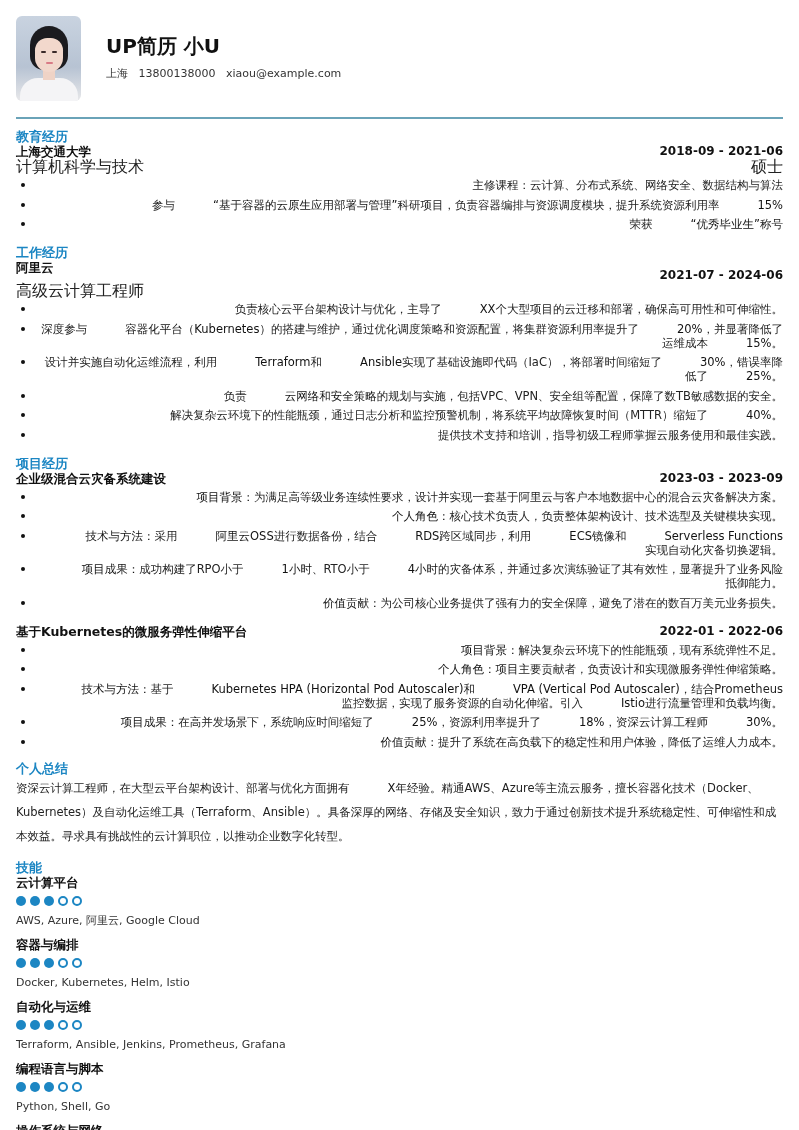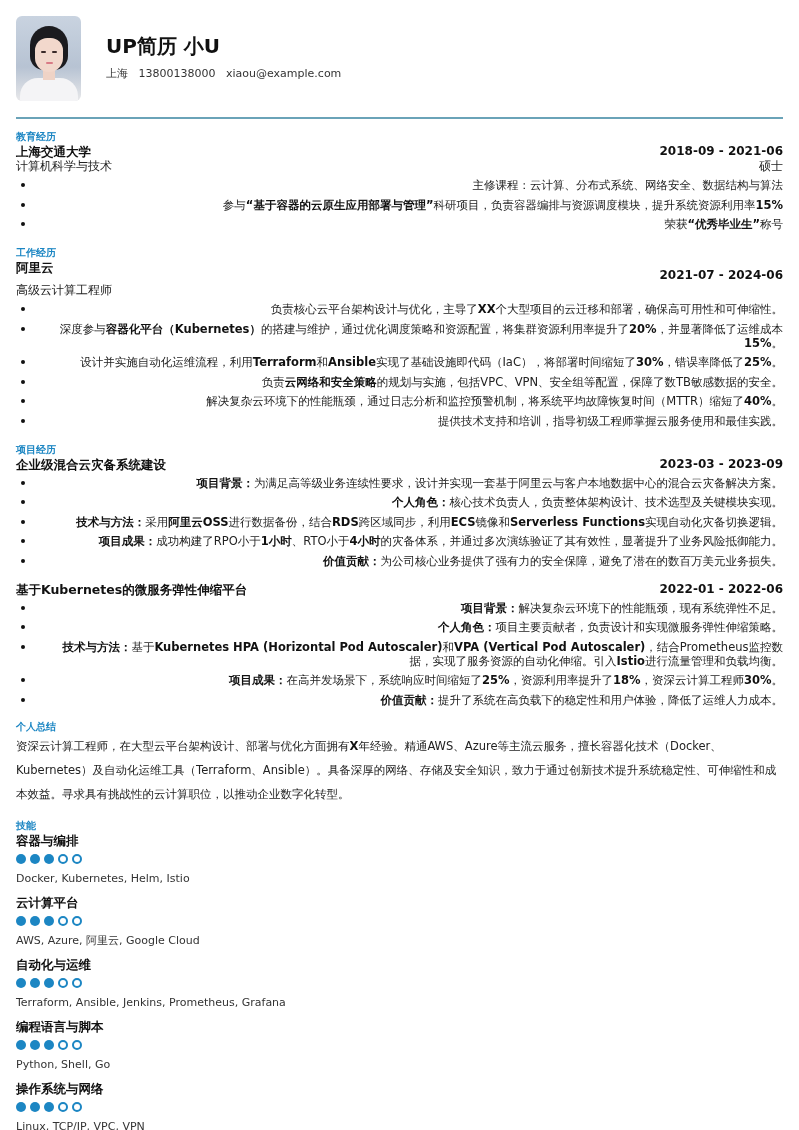--- a/index.html
+++ b/index.html
@@ -38,37 +38,37 @@
       background: #f4f4f6; border-radius: 18px 18px 0 0;
     }
     .head-info { margin-left: 13px; }
     .name { font-size: 20px; font-weight: bold; color: #111; line-height: 1.2; }
     .contact { margin-top: 8px; font-size: 11px; color: #333; }
     .contact span { margin-right: 7px; }
 
     .divider { height: 2px; background: #6aa3b8; margin-top: 16px; width: 767px; }
 
     .section { margin-top: 10px; }
-    .section-title { color: #1c86c3; font-size: 10px; font-weight: bold; line-height: 15px; }
+    .section-title { color: #1c86c3; font-size: 13px; font-weight: bold; line-height: 15px; }
 
     .entry-head { display: flex; justify-content: space-between; line-height: 15px; }
     .entry-title { font-weight: bold; font-size: 12.5px; color: #111; }
     .entry-date { font-weight: bold; font-size: 12px; color: #111; }
-    .entry-sub { display: flex; justify-content: space-between; line-height: 15px; font-size: 12px; color: #222; }
+    .entry-sub { display: flex; justify-content: space-between; line-height: 15px; font-size: 16px; color: #222; }
 
     ul.bullets { list-style: none; margin-top: 4px; text-align: right; }
     ul.bullets li {
       position: relative; padding-left: 25px; font-size: 11.5px; line-height: 14px;
       margin-bottom: 5.5px; color: #222; padding-right: 0;
     }
     ul.bullets li::before {
       content: ""; position: absolute; left: 5px; top: 5px; width: 4px; height: 4px;
       border-radius: 50%; background: #111;
     }
-    b { font-weight: bold; color: #111; }
+    b { font-weight: normal; color: #111; padding-left: 38px; }
 
     .project { margin-top: 0; }
     .project + .project { margin-top: 14px; }
 
     .summary { font-size: 11.5px; line-height: 24px; color: #222; width: 767px; }
 
     .skill { margin-top: 0; }
     .skill-name { font-weight: bold; font-size: 12.5px; line-height: 15px; color: #111; margin-top: 0; }
     .dots { display: flex; gap: 4px; margin-top: 6px; height: 10px; }
     .dot { width: 10px; height: 10px; border-radius: 50%; }
@@ -173,42 +173,42 @@
 
   <div class="section" style="margin-top:12px;">
     <div class="section-title">个人总结</div>
     <div class="summary"><span>资深云计算工程师，在大型云平台架构设计、部署与优化方面拥有</span><b>X</b><span>年经验。精通AWS、Azure等主流云服务，擅长容器化技术（Docker、Kubernetes）及自动化运维工具（Terraform、Ansible）。具备深厚的网络、存储及安全知识，致力于通过创新技术提升系统稳定性、可伸缩性和成本效益。寻求具有挑战性的云计算职位，以推动企业数字化转型。</span></div>
   </div>
 
   <div class="section" style="margin-top:12px;">
     <div class="section-title">技能</div>
     <div id="skills-list">
         <div class="skill">
+          <div class="skill-name">云计算平台</div>
+          <div class="dots">
+            <span class="dot on"></span>
+            <span class="dot on"></span>
+            <span class="dot on"></span>
+            <span class="dot off"></span>
+            <span class="dot off"></span>
+          </div>
+          <div class="skill-items">AWS, Azure, 阿里云, Google Cloud</div>
+        </div>
+        <div class="skill">
           <div class="skill-name">容器与编排</div>
           <div class="dots">
             <span class="dot on"></span>
             <span class="dot on"></span>
             <span class="dot on"></span>
             <span class="dot off"></span>
             <span class="dot off"></span>
           </div>
           <div class="skill-items">Docker, Kubernetes, Helm, Istio</div>
         </div>
         <div class="skill">
-          <div class="skill-name">云计算平台</div>
-          <div class="dots">
-            <span class="dot on"></span>
-            <span class="dot on"></span>
-            <span class="dot on"></span>
-            <span class="dot off"></span>
-            <span class="dot off"></span>
-          </div>
-          <div class="skill-items">AWS, Azure, 阿里云, Google Cloud</div>
-        </div>
-        <div class="skill">
           <div class="skill-name">自动化与运维</div>
           <div class="dots">
             <span class="dot on"></span>
             <span class="dot on"></span>
             <span class="dot on"></span>
             <span class="dot off"></span>
             <span class="dot off"></span>
           </div>
           <div class="skill-items">Terraform, Ansible, Jenkins, Prometheus, Grafana</div>
         </div>

